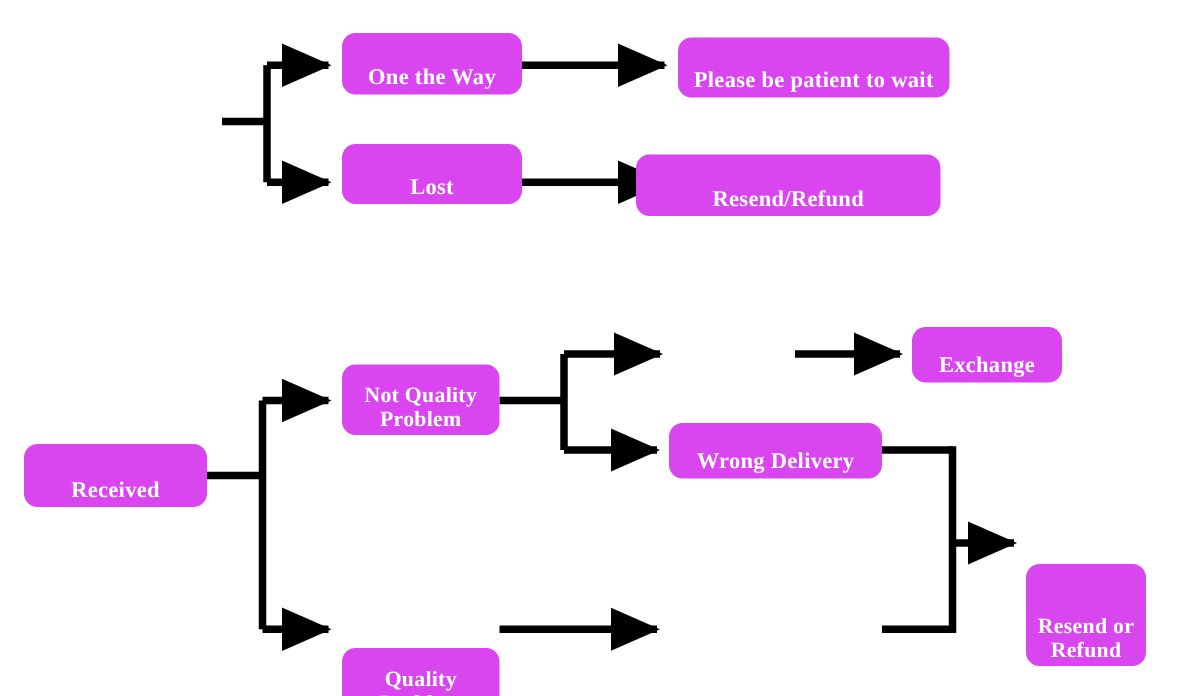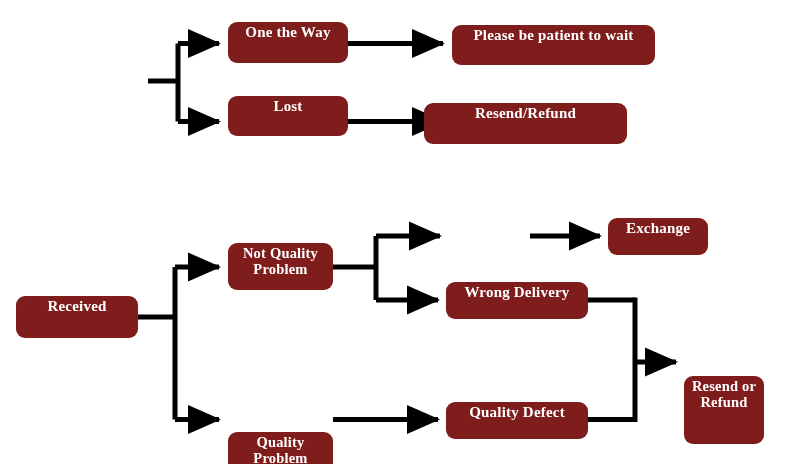--- a/index.html
+++ b/index.html
@@ -21,25 +21,25 @@
     position: absolute;
     left: 0;
     top: 0;
     width: 800px;
     height: 464px;
     pointer-events: none;
   }
   .node {
     position: absolute;
     box-sizing: border-box;
-    background: #7f1d1d;
+    background: #d946ef;
     color: #ffffff;
     border-radius: 9px;
     display: flex;
-    align-items: flex-start;
+    align-items: flex-end;
     justify-content: center;
     text-align: center;
     font-weight: bold;
     font-size: 15px;
     line-height: 1.12;
     letter-spacing: 0.2px;
     padding: 2px 6px;
     text-rendering: optimizeLegibility;
   }
   .node.two-line {
@@ -93,21 +93,21 @@
       <path d="M635,362 L676,362" marker-end="url(#arrowhead)"></path>
 
     </g>
   </svg>
 
 
   <div class="node" style="left:228px; top:22px; width:120px; height:41px;">
     <span class="node-label">One the Way</span>
   </div>
 
-  <div class="node" style="left:452px; top:25px; width:203px; height:40px;">
+  <div class="node" style="left:452px; top:25px; width:181px; height:40px;">
     <span class="node-label">Please be patient to wait</span>
   </div>
 
   <div class="node" style="left:228px; top:96px; width:120px; height:40px;">
     <span class="node-label">Lost</span>
   </div>
 
   <div class="node" style="left:424px; top:103px; width:203px; height:41px;">
     <span class="node-label">Resend/Refund</span>
   </div>
@@ -128,22 +128,19 @@
 
 
   <div class="node" style="left:608px; top:218px; width:100px; height:37px;">
     <span class="node-label">Exchange</span>
   </div>
 
   <div class="node" style="left:446px; top:282px; width:142px; height:37px;">
     <span class="node-label">Wrong Delivery</span>
   </div>
 
-  <div class="node" style="left:446px; top:402px; width:142px; height:37px;">
-    <span class="node-label">Quality Defect</span>
-  </div>
 
   <div class="node two-line" style="left:684px; top:332px; width:80px; height:68px;margin-top:44px;">
     <span class="node-label">Resend or
 Refund</span>
   </div>
 
 </div>
 
 </body></html>

